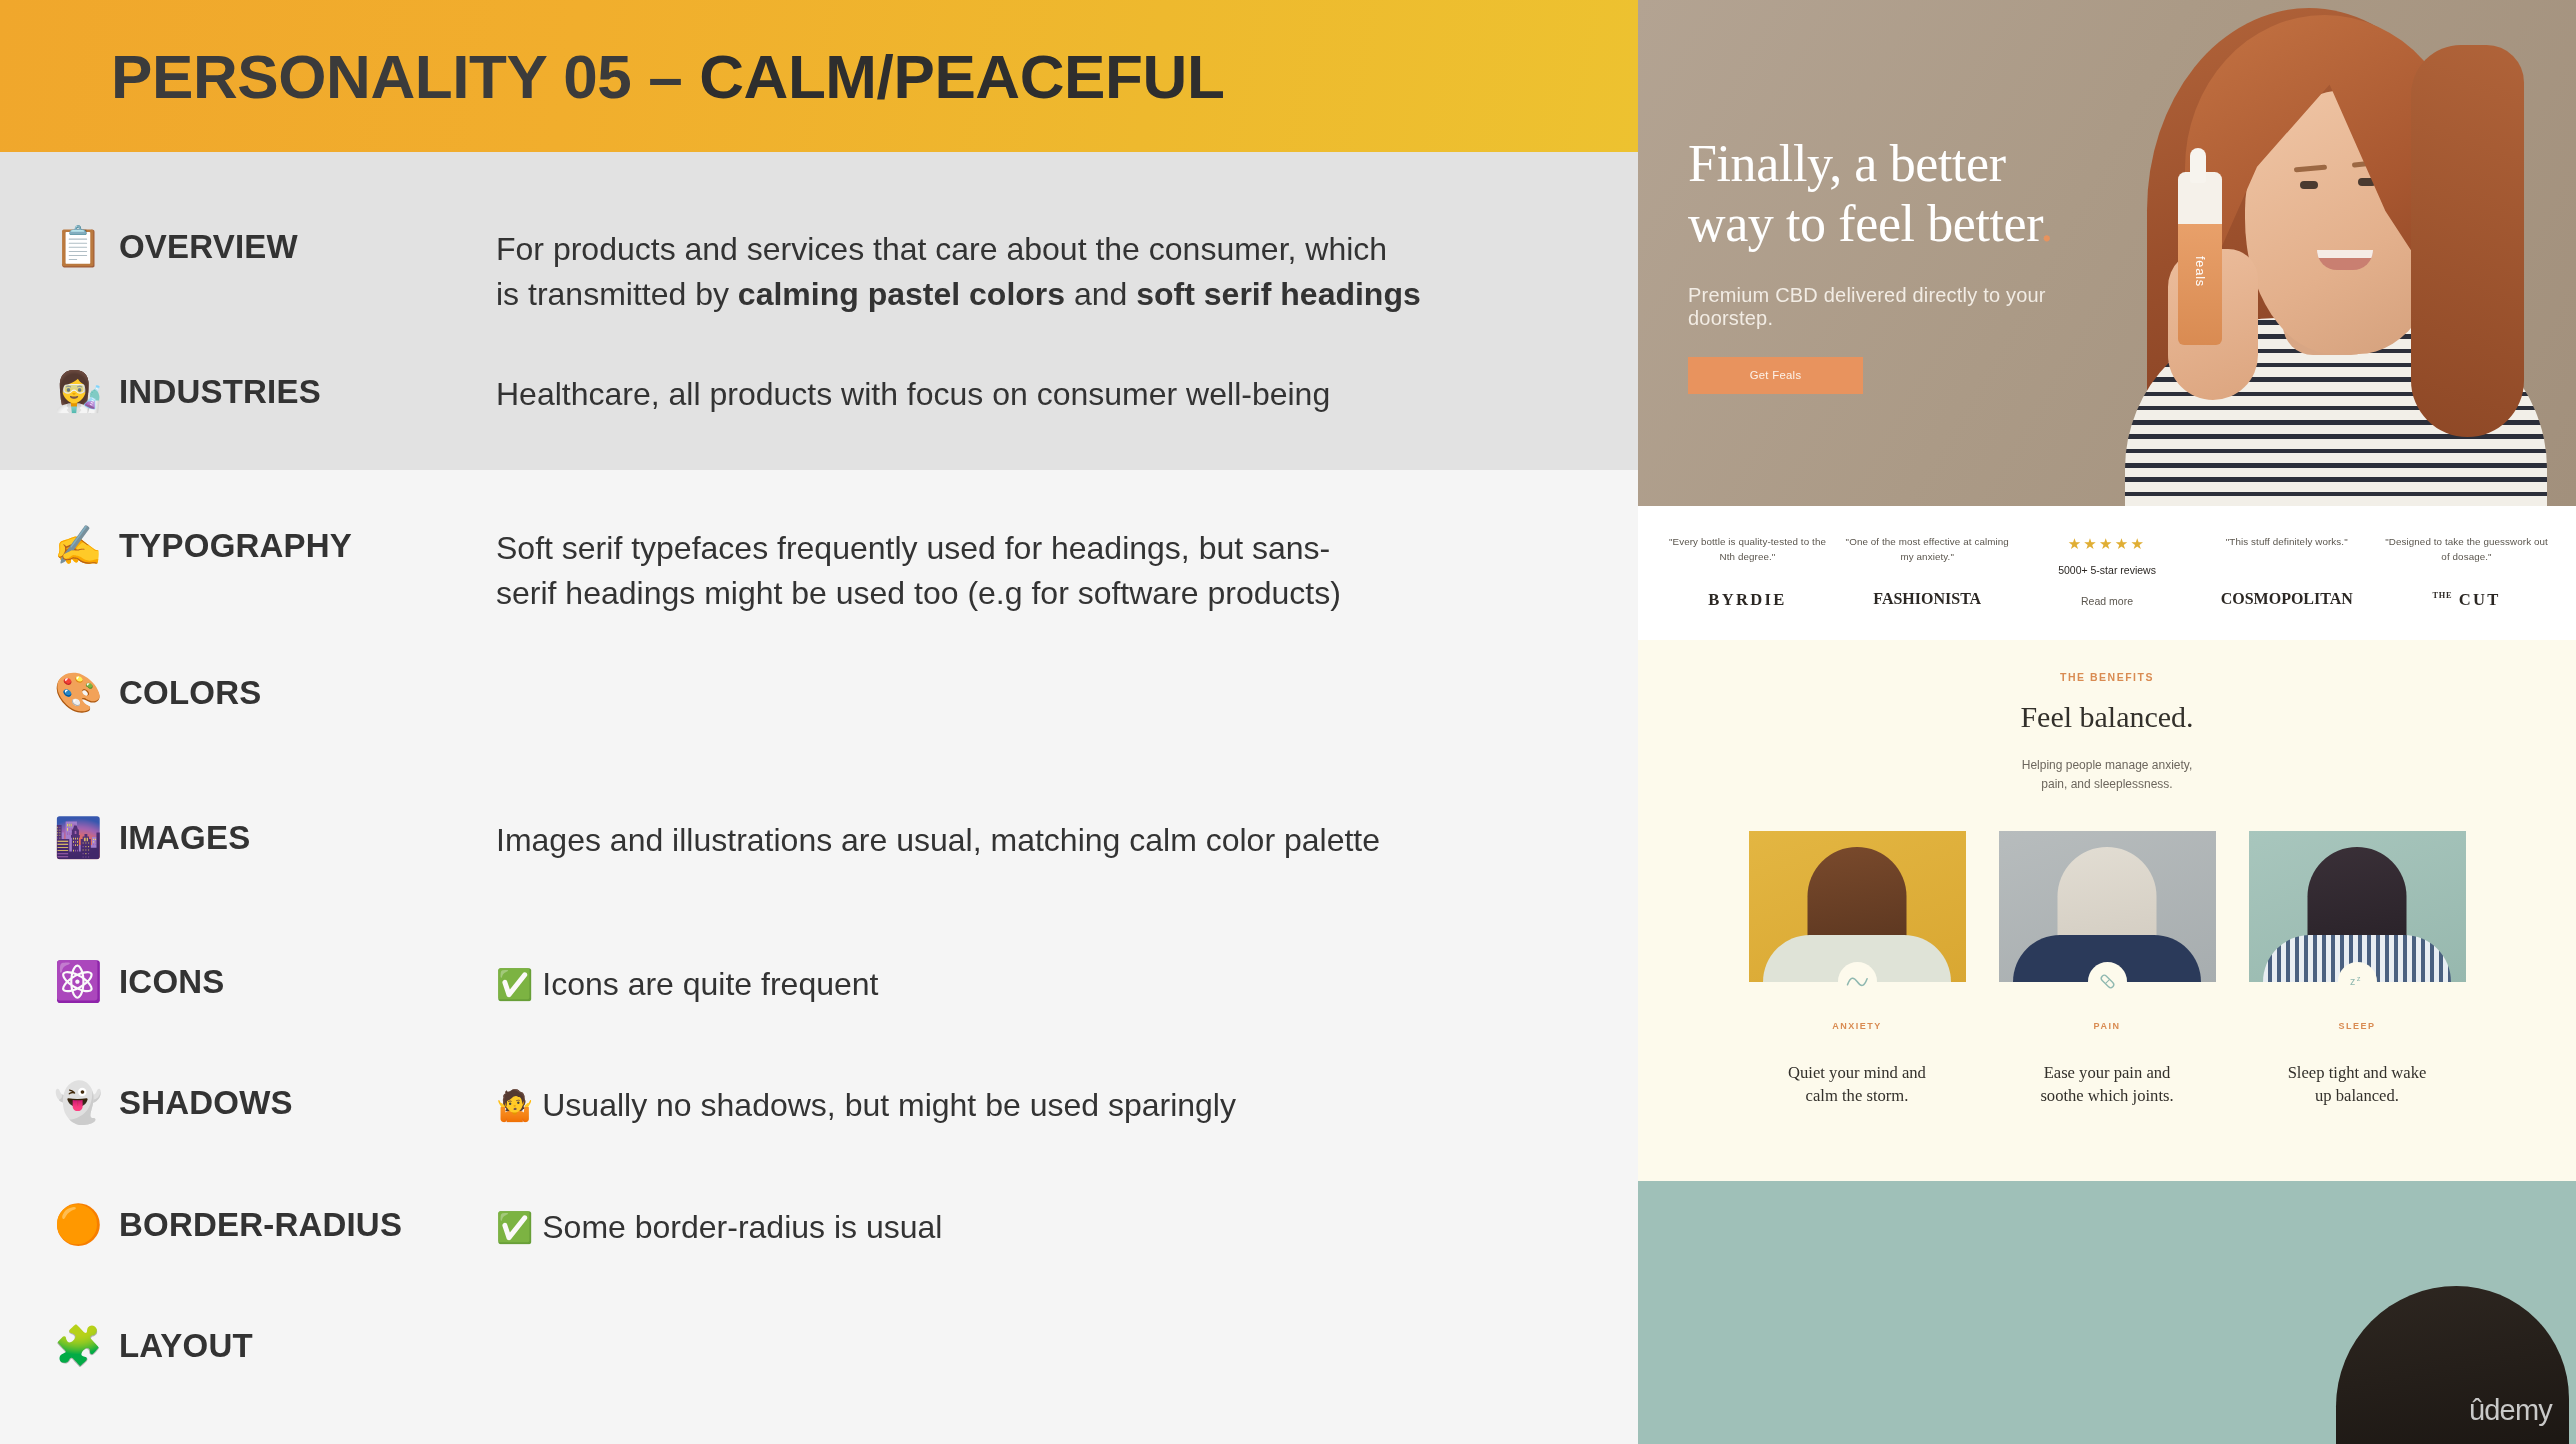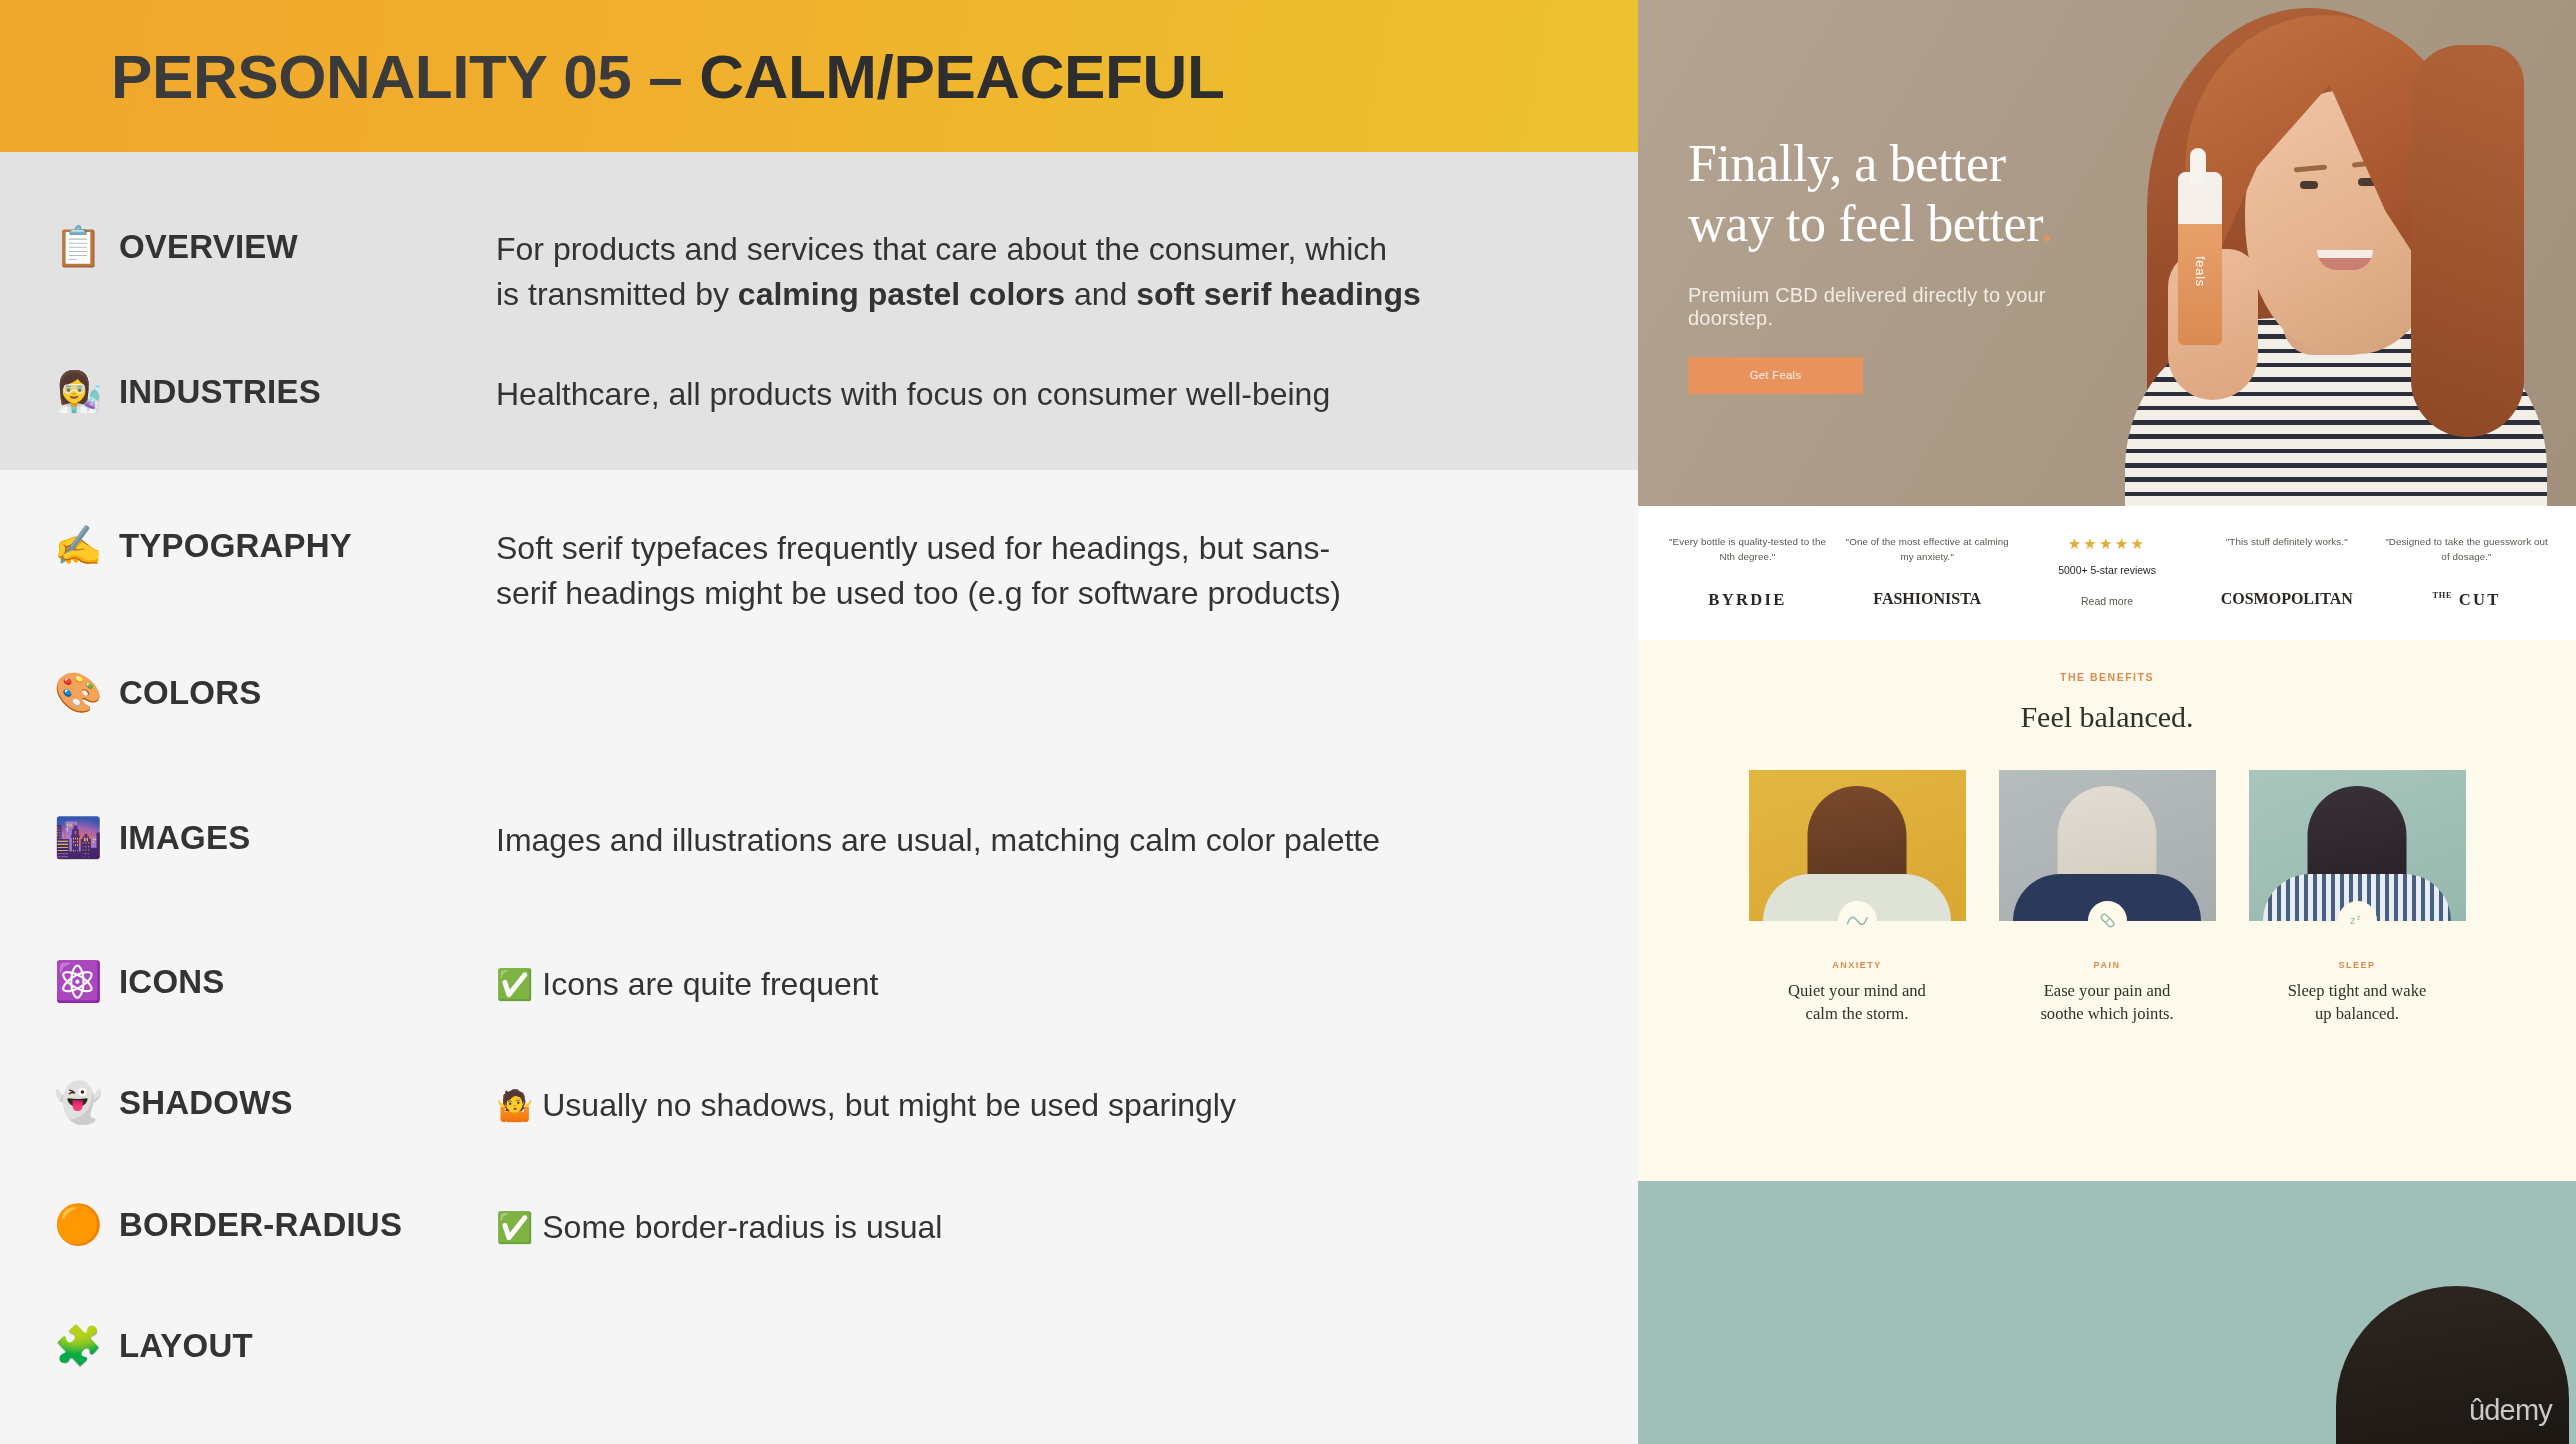--- a/index.html
+++ b/index.html
@@ -230,21 +230,21 @@
   .ben-icon-circle {
     position:relative; margin:-19.6px auto 0 auto; width:39px; height:39px;
     border-radius:50%; background:#fdfaec;
     display:flex; align-items:center; justify-content:center; z-index:3;
   }
   .ben-icon-circle svg { display:block; }
   .ben-tag {
     margin-top:19.6px; font-size:9px; letter-spacing:1.5px; color:#d98b52; font-weight:700;
   }
   .ben-text {
-    margin-top:9px; font-family:"Liberation Serif", serif;
+    margin-top:30px; font-family:"Liberation Serif", serif;
     font-size:16.6px; color:#33302b; line-height:1.4;
   }
 
   
   .teal {
     position:absolute; left:0; top:1181px; width:938px; height:264px;
     background:#9fc0b8; overflow:hidden;
   }
   .teal-head {
     position:absolute; right:7.5px; bottom:-90px; width:233px; height:249px;
@@ -395,20 +395,24 @@
       </div>
       <div class="press-item">
         <div class="press-quote">"Designed to take the guesswork out of dosage."</div>
         <div class="press-logo"><span class="press-cut-the">THE</span> <span>CUT</span></div>
       </div>
     </div>
 
     <div class="benefits">
       <div class="ben-eyebrow">THE BENEFITS</div>
       <div class="ben-h2">Feel balanced.</div>
+      <div class="ben-sub">
+        <div>Helping people manage anxiety,</div>
+        <div>pain, and sleeplessness.</div>
+      </div>
 
       <div class="ben-cards">
 
         <div class="ben-card">
           <div class="ben-photo c1">
             <div class="ben-head"></div>
             <div class="ben-body"></div>
           </div>
           <div class="ben-icon-circle">
             <svg width="22.6" height="13.6" viewBox="0 0 30 18">

